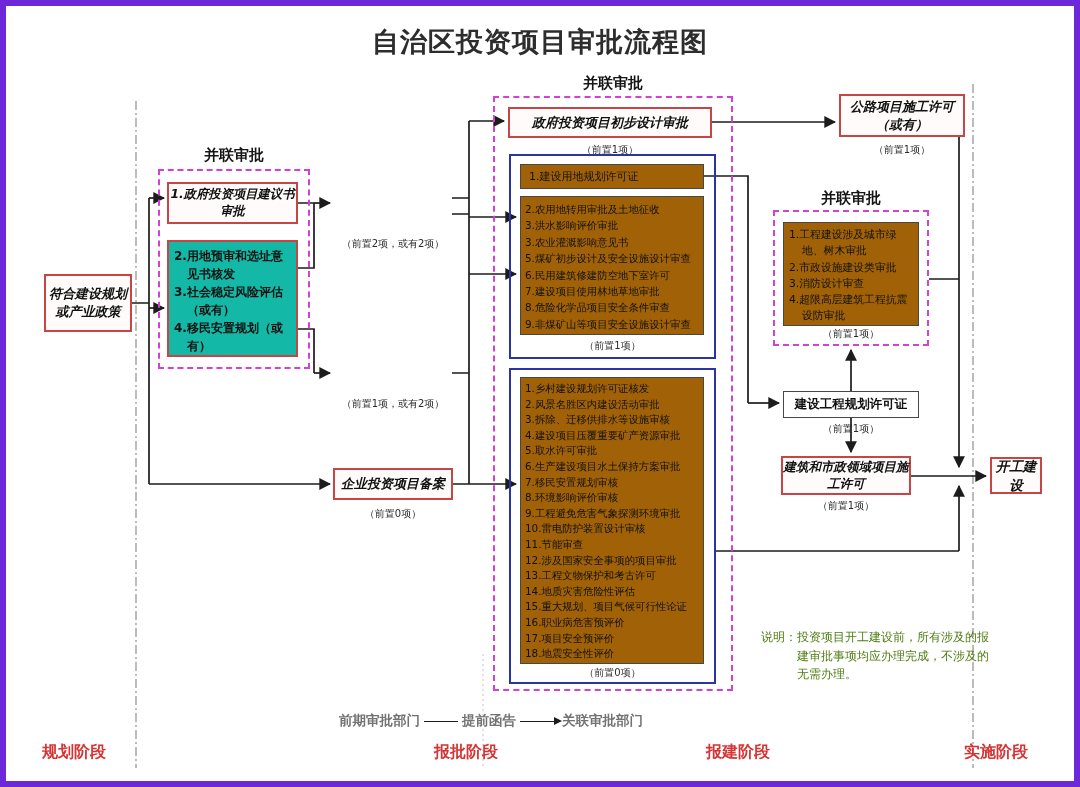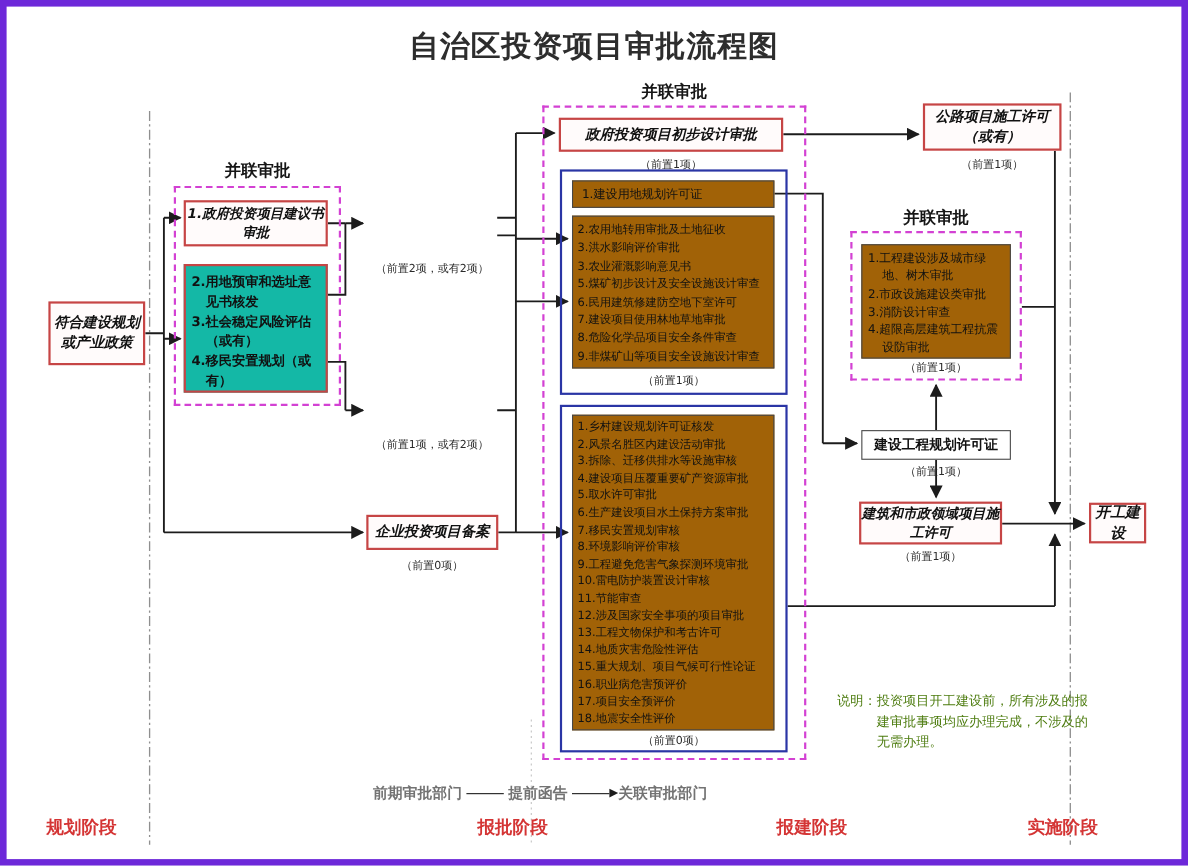--- a/index.html
+++ b/index.html
@@ -201,15 +201,15 @@
     <span>前期审批部门</span>
     <span class="leg-line"></span>
     <span>提前函告</span>
     <span class="leg-arrow"></span>
     <span>关联审批部门</span>
   </div>
 
   <div class="phase" style="left:28px;">规划阶段</div>
   <div class="phase" style="left:420px;">报批阶段</div>
   <div class="phase" style="left:692px;">报建阶段</div>
-  <div class="phase" style="left:920px;text-align:center;">实施阶段</div>
+  <div class="phase" style="left:950px;text-align:center;">实施阶段</div>
 
 </div>
 
 </body></html>

